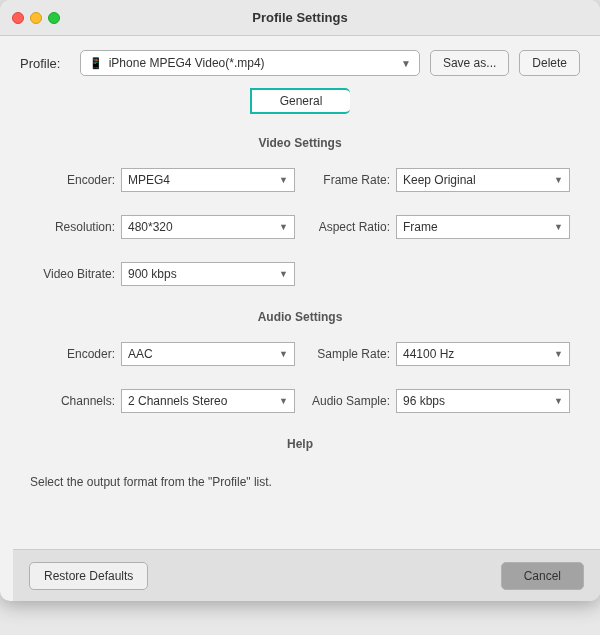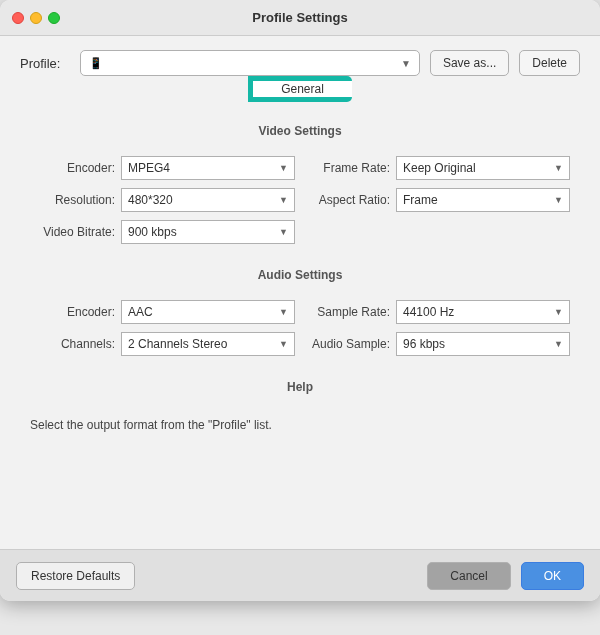--- a/index.html
+++ b/index.html
@@ -58,20 +58,21 @@
       padding: 14px 20px;
       overflow-y: auto;
       display: flex;
       flex-direction: column;
       gap: 0;
     }
     .profile-row {
       display: flex;
       align-items: center;
       gap: 10px;
+      margin-bottom: 12px;
     }
     .profile-label {
       font-size: 13px;
       color: #333;
       min-width: 50px;
     }
     .profile-dropdown {
       flex: 1;
       height: 26px;
       background: white;
@@ -108,21 +109,21 @@
 
     .tabs-row {
       display: flex;
       justify-content: center;
       gap: 0;
       margin-bottom: 14px;
     }
     .tab-btn {
       height: 26px;
       padding: 0 28px;
-      border: 5px solid #14b8a6;
+      border: 2px solid #14b8a6;
       background: #f0f0f0;
       font-size: 12px;
       cursor: pointer;
       color: #333;
     }
     .tab-btn.active {
       background: white;
       font-weight: 500;
     }
     .tab-btn:first-child {
@@ -150,21 +151,21 @@
     }
     .section-title {
       font-size: 12px;
       font-weight: 600;
       color: #555;
     }
 
     .fields-grid {
       display: grid;
       grid-template-columns: 1fr 1fr;
-      gap: 8px 10px;
+      gap: 23px 10px;
       padding: 0 10px;
     }
     .field-row {
       display: flex;
       align-items: center;
       gap: 6px;
     }
     .field-label {
       font-size: 12px;
       color: #444;
@@ -210,20 +211,21 @@
 
     .footer {
       height: 52px;
       background: #e0e0e0;
       border-top: 1px solid #ccc;
       display: flex;
       align-items: center;
       justify-content: space-between;
       padding: 0 16px;
       flex-shrink: 0;
+      margin-left: 13px;
     }
     .btn-restore {
       height: 28px;
       padding: 0 14px;
       border: 1px solid #b0b0b0;
       border-radius: 5px;
       background: #f0f0f0;
       font-size: 12px;
       cursor: pointer;
       color: #333;
@@ -268,20 +270,21 @@
     <span class="title-text">Profile Settings</span>
   </div>
 
   <div class="content">
 
     <div class="profile-row">
       <span class="profile-label">Profile:</span>
       <div class="profile-dropdown">
         <div style="display:flex;align-items:center;">
           <span class="icon-left">📱</span>
+          <span>iPhone MPEG4 Video(*.mp4)</span>
         </div>
         <span class="chevron">▼</span>
       </div>
       <button class="btn-saveas">Save as...</button>
       <button class="btn-delete">Delete</button>
     </div>
 
     <div class="tabs-row">
       <button class="tab-btn active">General</button>
     </div>
@@ -386,16 +389,15 @@
       </div>
       <p class="help-text">Select the output format from the "Profile" list.</p>
     </div>
 
   </div>
 
   <div class="footer">
     <button class="btn-restore">Restore Defaults</button>
     <div class="footer-right">
       <button class="btn-cancel">Cancel</button>
-      <button class="btn-ok">OK</button>
     </div>
   </div>
 </div>
 
 </body></html>

